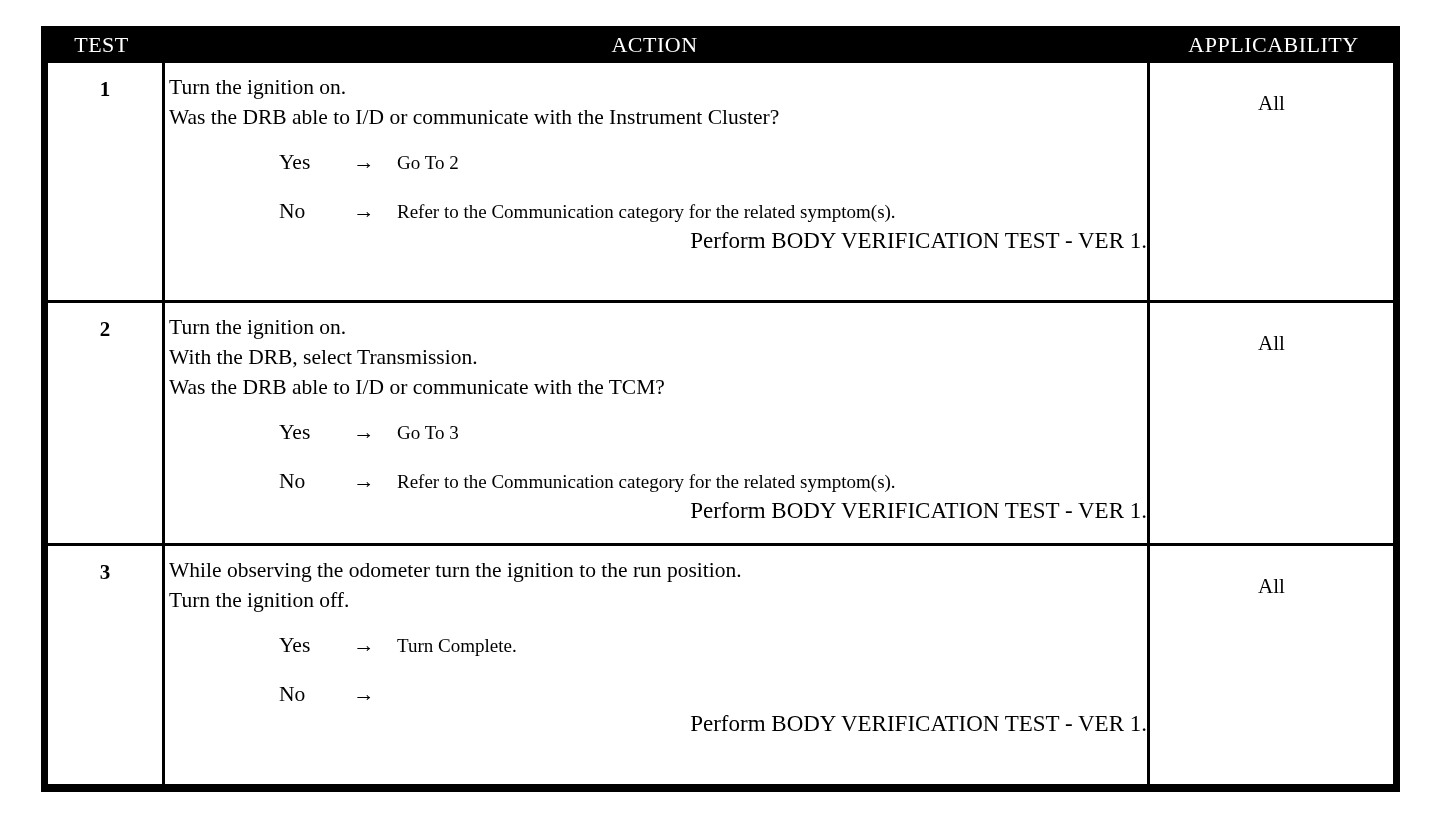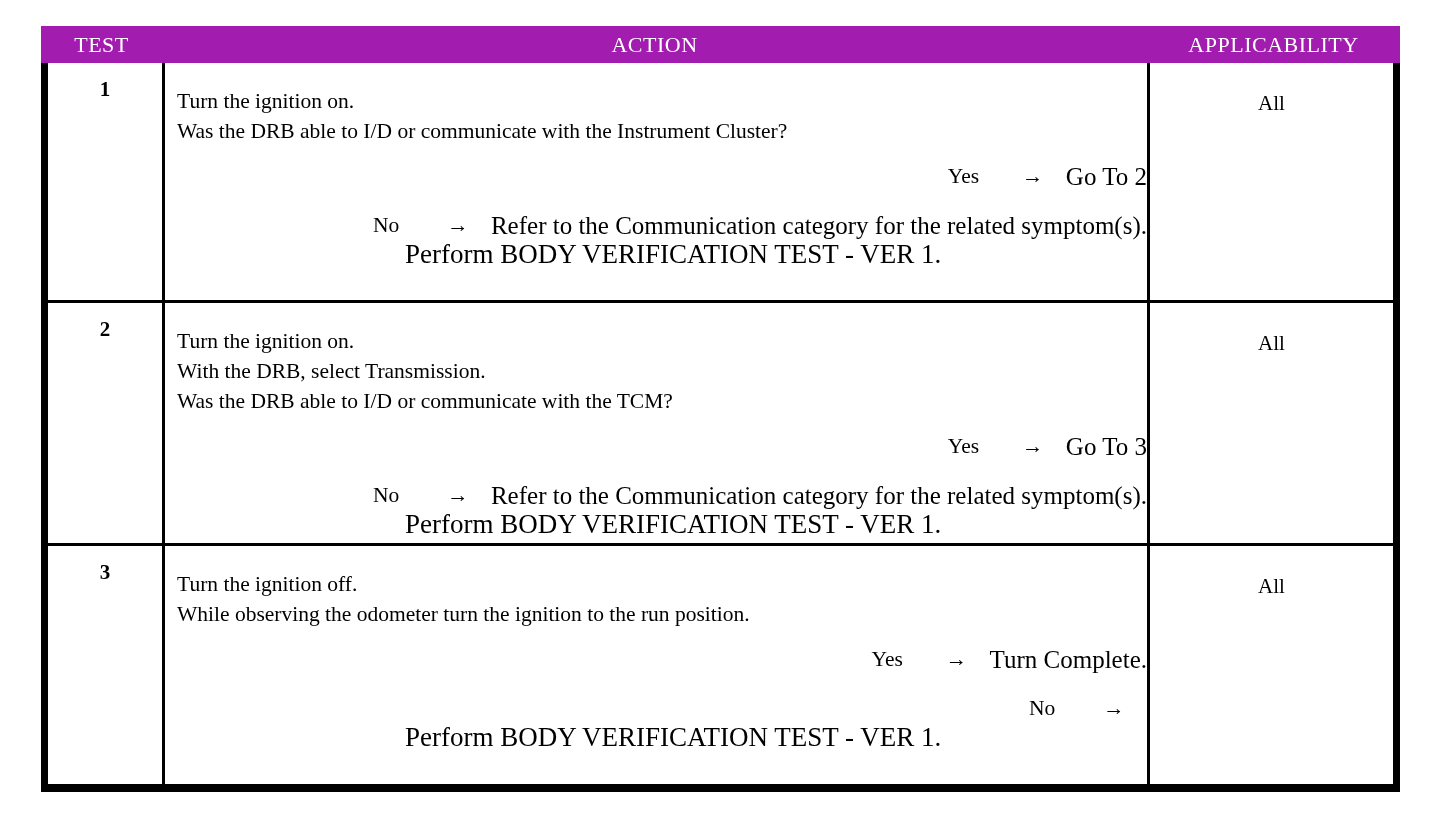--- a/index.html
+++ b/index.html
@@ -38,21 +38,21 @@
     background: #fff;
   }
 
   
   .thead {
     position: absolute;
     left: 41px;
     top: 26px;
     width: 1359px;
     height: 37px;
-    background: #a21caf;
+    background: #000000;
     color: #ffffff;
     box-sizing: border-box;
   }
   .thead .th {
     position: absolute;
     top: 0;
     height: 37px;
     line-height: 37px;
     text-align: center;
     font-size: 22px;
@@ -116,24 +116,24 @@
     text-align: center;
     font-size: 21px;
     font-weight: bold;
     padding-top: 14px;
     box-sizing: border-box;
   }
   .cell-action {
     position: absolute;
     left: 117px;
     width: 982px;
-    top: 14px;
+    top: 0;
     height: 100%;
     box-sizing: border-box;
-    padding: 9px 0 0 12px;
+    padding: 9px 0 0 4px;
   }
   .cell-applic {
     position: absolute;
     left: 1102px;
     width: 243px;
     top: 0;
     height: 100%;
     text-align: center;
     font-size: 21px;
     padding-top: 28px;
@@ -151,46 +151,46 @@
     margin-top: 16px;
   }
   .branch {
     display: block;
     margin-bottom: 14px;
   }
   .branch-line {
     display: flex;
     align-items: flex-start;
     white-space: nowrap;
-    justify-content: flex-end;
   }
   .b-label {
     display: inline-block;
     width: 74px;
     margin-left: 110px;
     font-size: 21.5px;
     line-height: 29px;
   }
   .b-arrow {
     display: inline-block;
     width: 44px;
     font-size: 21.5px;
     line-height: 29px;
   }
   .b-text {
     display: inline-block;
-    font-size: 25px;
+    font-size: 19px;
     line-height: 29px;
   }
   .b-text2 {
     display: block;
     margin-left: 228px;
-    font-size: 27px;
+    font-size: 23px;
     line-height: 29px;
     white-space: nowrap;
+    text-align: right;
   }
   .gap-after-yes { margin-bottom: 20px; }
 </style>
 </head>
 <body>
 
 <div class="sheet">
 
   <div class="table-frame"></div>
 
@@ -264,22 +264,22 @@
         </div>
       </div>
 
       <div class="cell-applic">All</div>
     </div>
 
     <div class="row row-3">
       <div class="cell-test">3</div>
 
       <div class="cell-action">
+        <div class="stmt">While observing the odometer turn the ignition to the run position.</div>
         <div class="stmt">Turn the ignition off.</div>
-        <div class="stmt">While observing the odometer turn the ignition to the run position.</div>
 
         <div class="branches">
           <div class="branch gap-after-yes">
             <div class="branch-line">
               <span class="b-label">Yes</span>
               <span class="b-arrow">→</span>
               <span class="b-text">Turn Complete.</span>
             </div>
           </div>
           <div class="branch">

